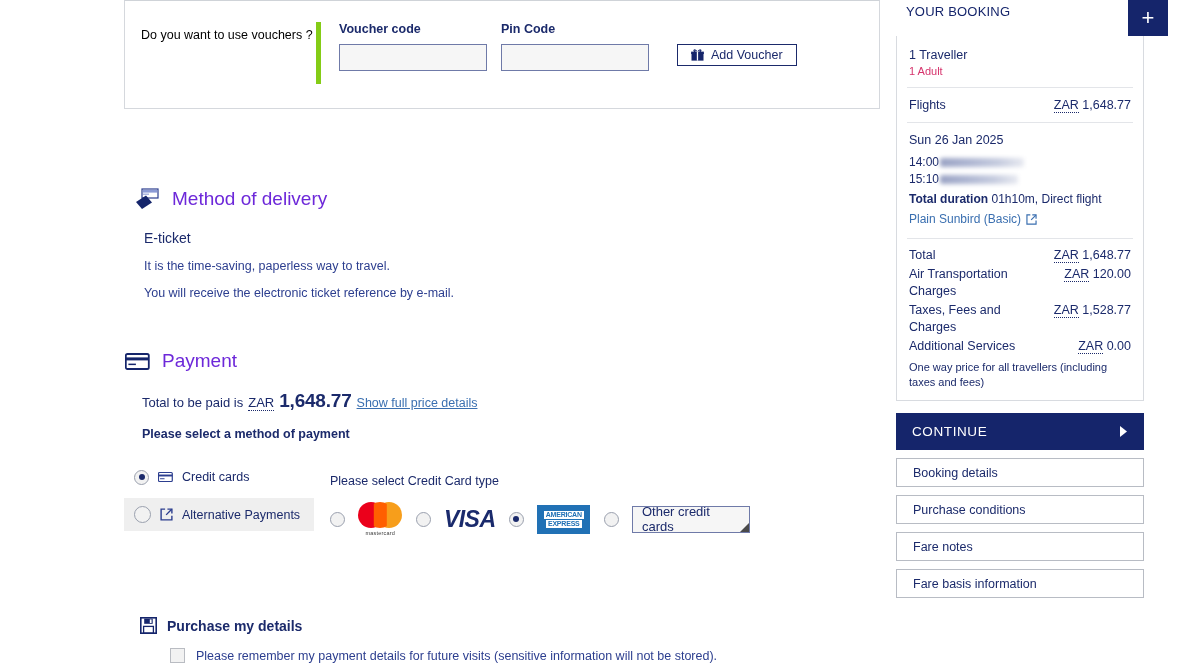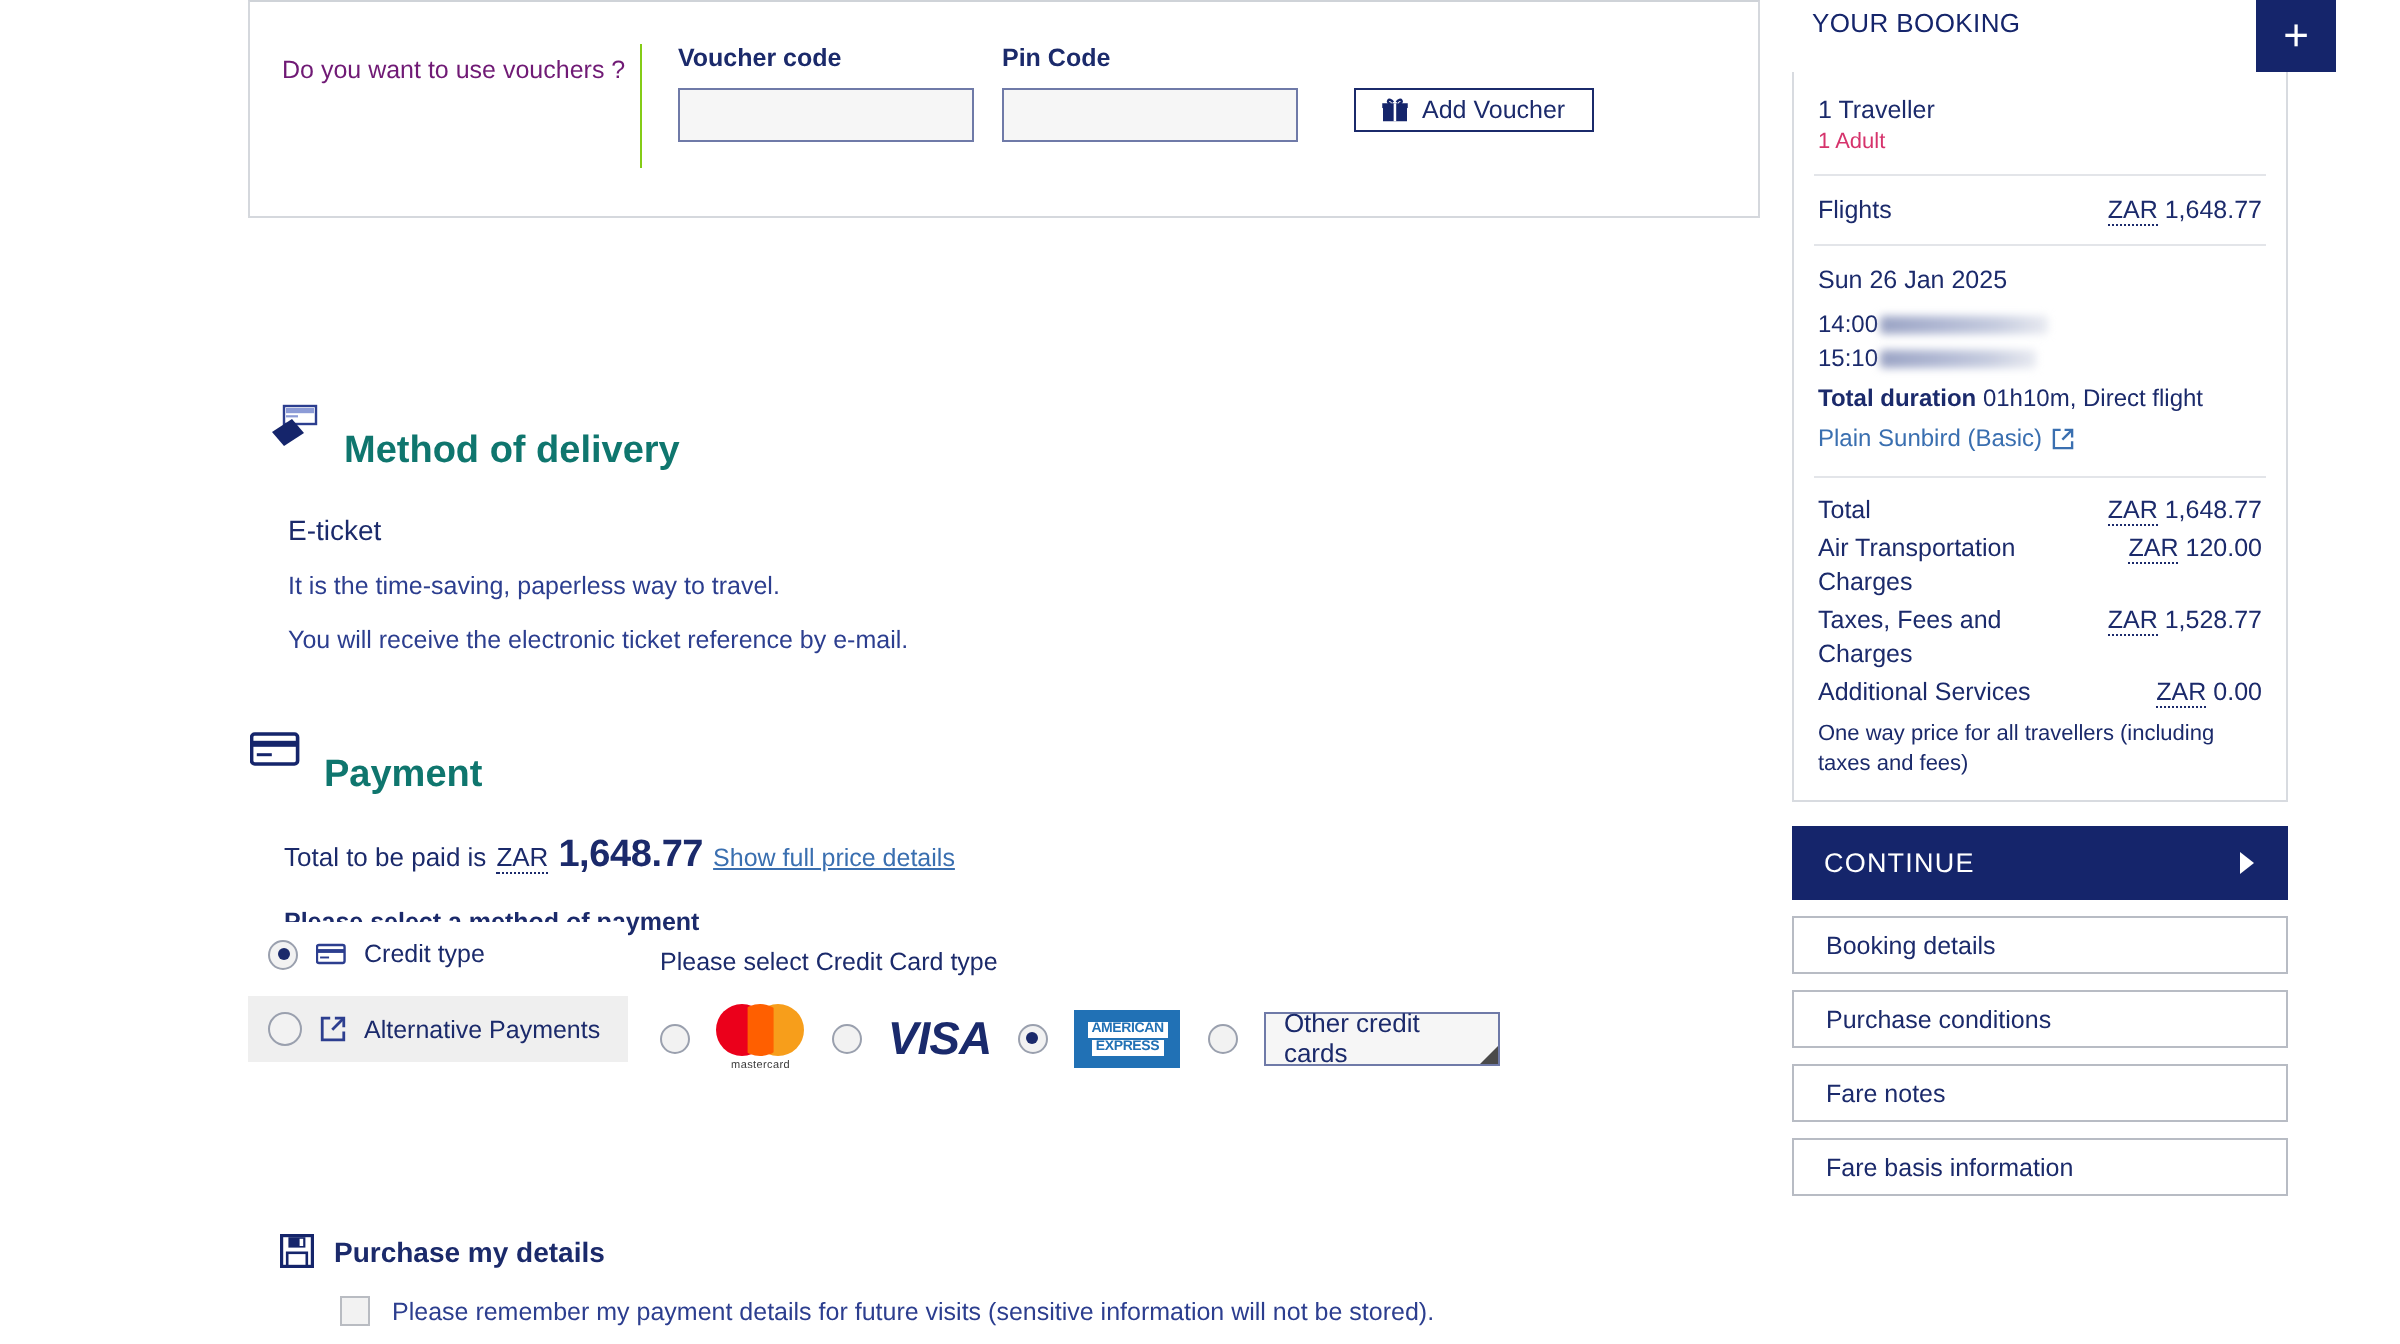--- a/index.html
+++ b/index.html
@@ -36,22 +36,22 @@
   .voucher-header .ttl {
     color: #1b2a6b; font-size: 16px; font-weight: bold; letter-spacing: .1px;
   }
   .voucher-body {
     display: flex; align-items: flex-start;
     padding: 16px 0 24px 0;
     background:#fff;
   }
   .vb-question {
     width: 196px; padding-left: 16px; padding-top: 6px;
-    color: #701a75; font-size: 12.5px;
-    border-right: 1px solid #84cc16;
+    color: #000000; font-size: 12.5px;
+    border-right: 5px solid #84cc16;
     min-height: 62px;
   }
   .vb-field { margin-left: 18px; }
   .vb-label {
     color: #1b2a6b; font-size: 12.5px; font-weight: bold; margin-bottom: 8px;
   }
   .vb-input {
     width: 148px; height: 27px;
     background: #f6f6f6;
     border: 1px solid #6f7aa8;
@@ -72,21 +72,21 @@
     padding: 0 13px;
     cursor: pointer;
     font-family: "Liberation Sans", sans-serif;
   }
 
   
   .sec-head {
     display:flex; align-items:center; gap: 12px;
   }
   .sec-head .sec-ttl {
-    color: #0f766e; font-size: 19px; font-weight: bold; margin-top: 27px;
+    color: #6d28d9; font-size: 19px; font-weight: normal;
   }
   .mod {
     position: absolute; left: 0; top: 188px; width: 756px;
   }
   .mod .sec-head { padding-left: 11px; }
   .mod-sub {
     margin-left: 20px; margin-top: 20px;
     color:#1b2a6b; font-size: 14px; font-weight: normal;
   }
   .mod-p {
@@ -375,21 +375,21 @@
   <div class="pay-methods">
     <div class="pm-row sel">
       <span class="radio on"></span>
       <span>
         <svg width="15" height="12" viewBox="0 0 25 19">
           <rect x="0.8" y="2" width="23" height="15" rx="1.6" fill="none" stroke="#2c3e8f" stroke-width="2"></rect>
           <rect x="0.8" y="5.4" width="23" height="3.2" fill="#2c3e8f"></rect>
           <rect x="3.4" y="11.6" width="7.5" height="1.6" fill="#2c3e8f"></rect>
         </svg>
       </span>
-      <span>Credit type</span>
+      <span>Credit cards</span>
     </div>
     <div class="pm-row alt">
       <span class="radio lg"></span>
       <span>
         <svg width="13" height="13" viewBox="0 0 14 14">
           <path d="M5.5 1.2H1.2v11.6h11.6V8.4" fill="none" stroke="#2c3e8f" stroke-width="1.5"></path>
           <path d="M8 1.2h4.8V6" fill="none" stroke="#2c3e8f" stroke-width="1.5"></path>
           <path d="M12.6 1.4L6.6 7.4" stroke="#2c3e8f" stroke-width="1.5"></path>
         </svg>
       </span>

